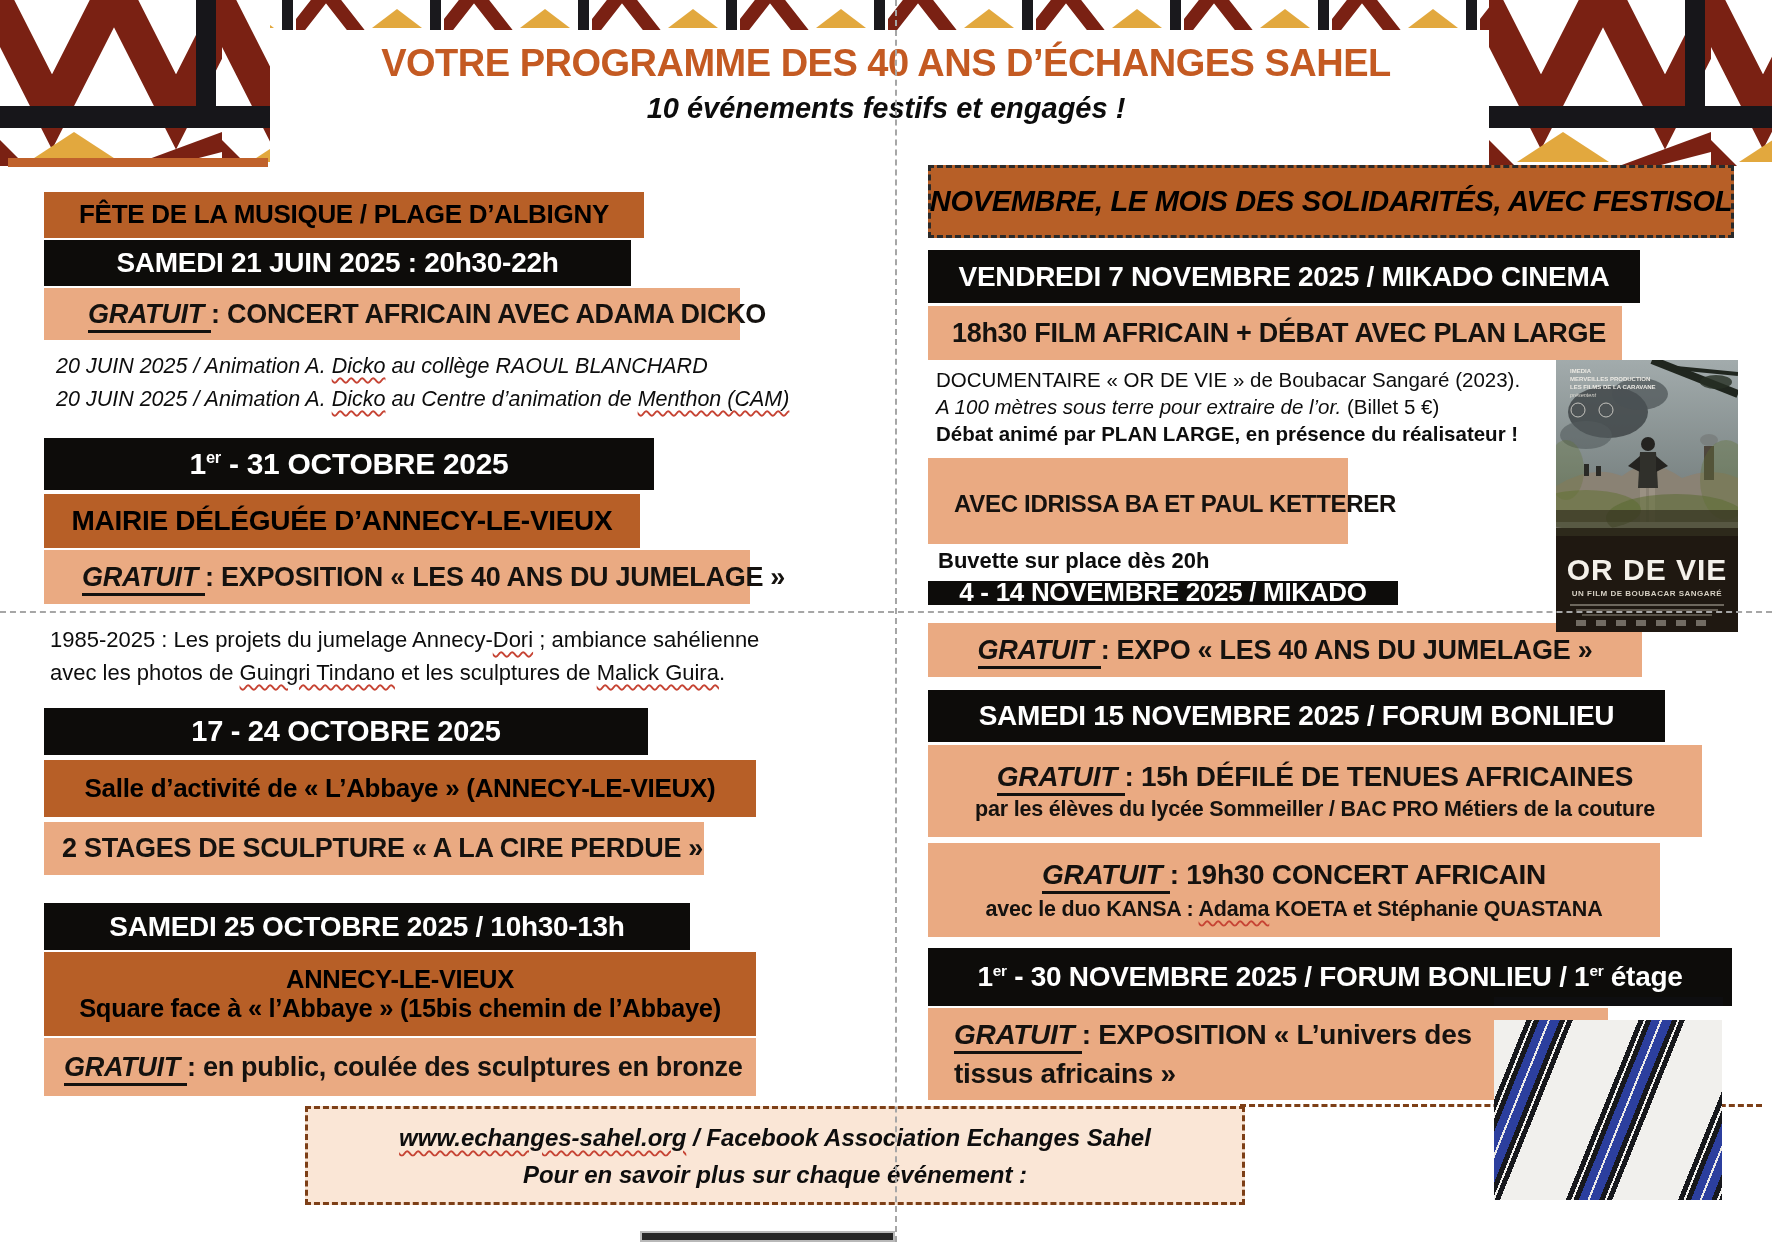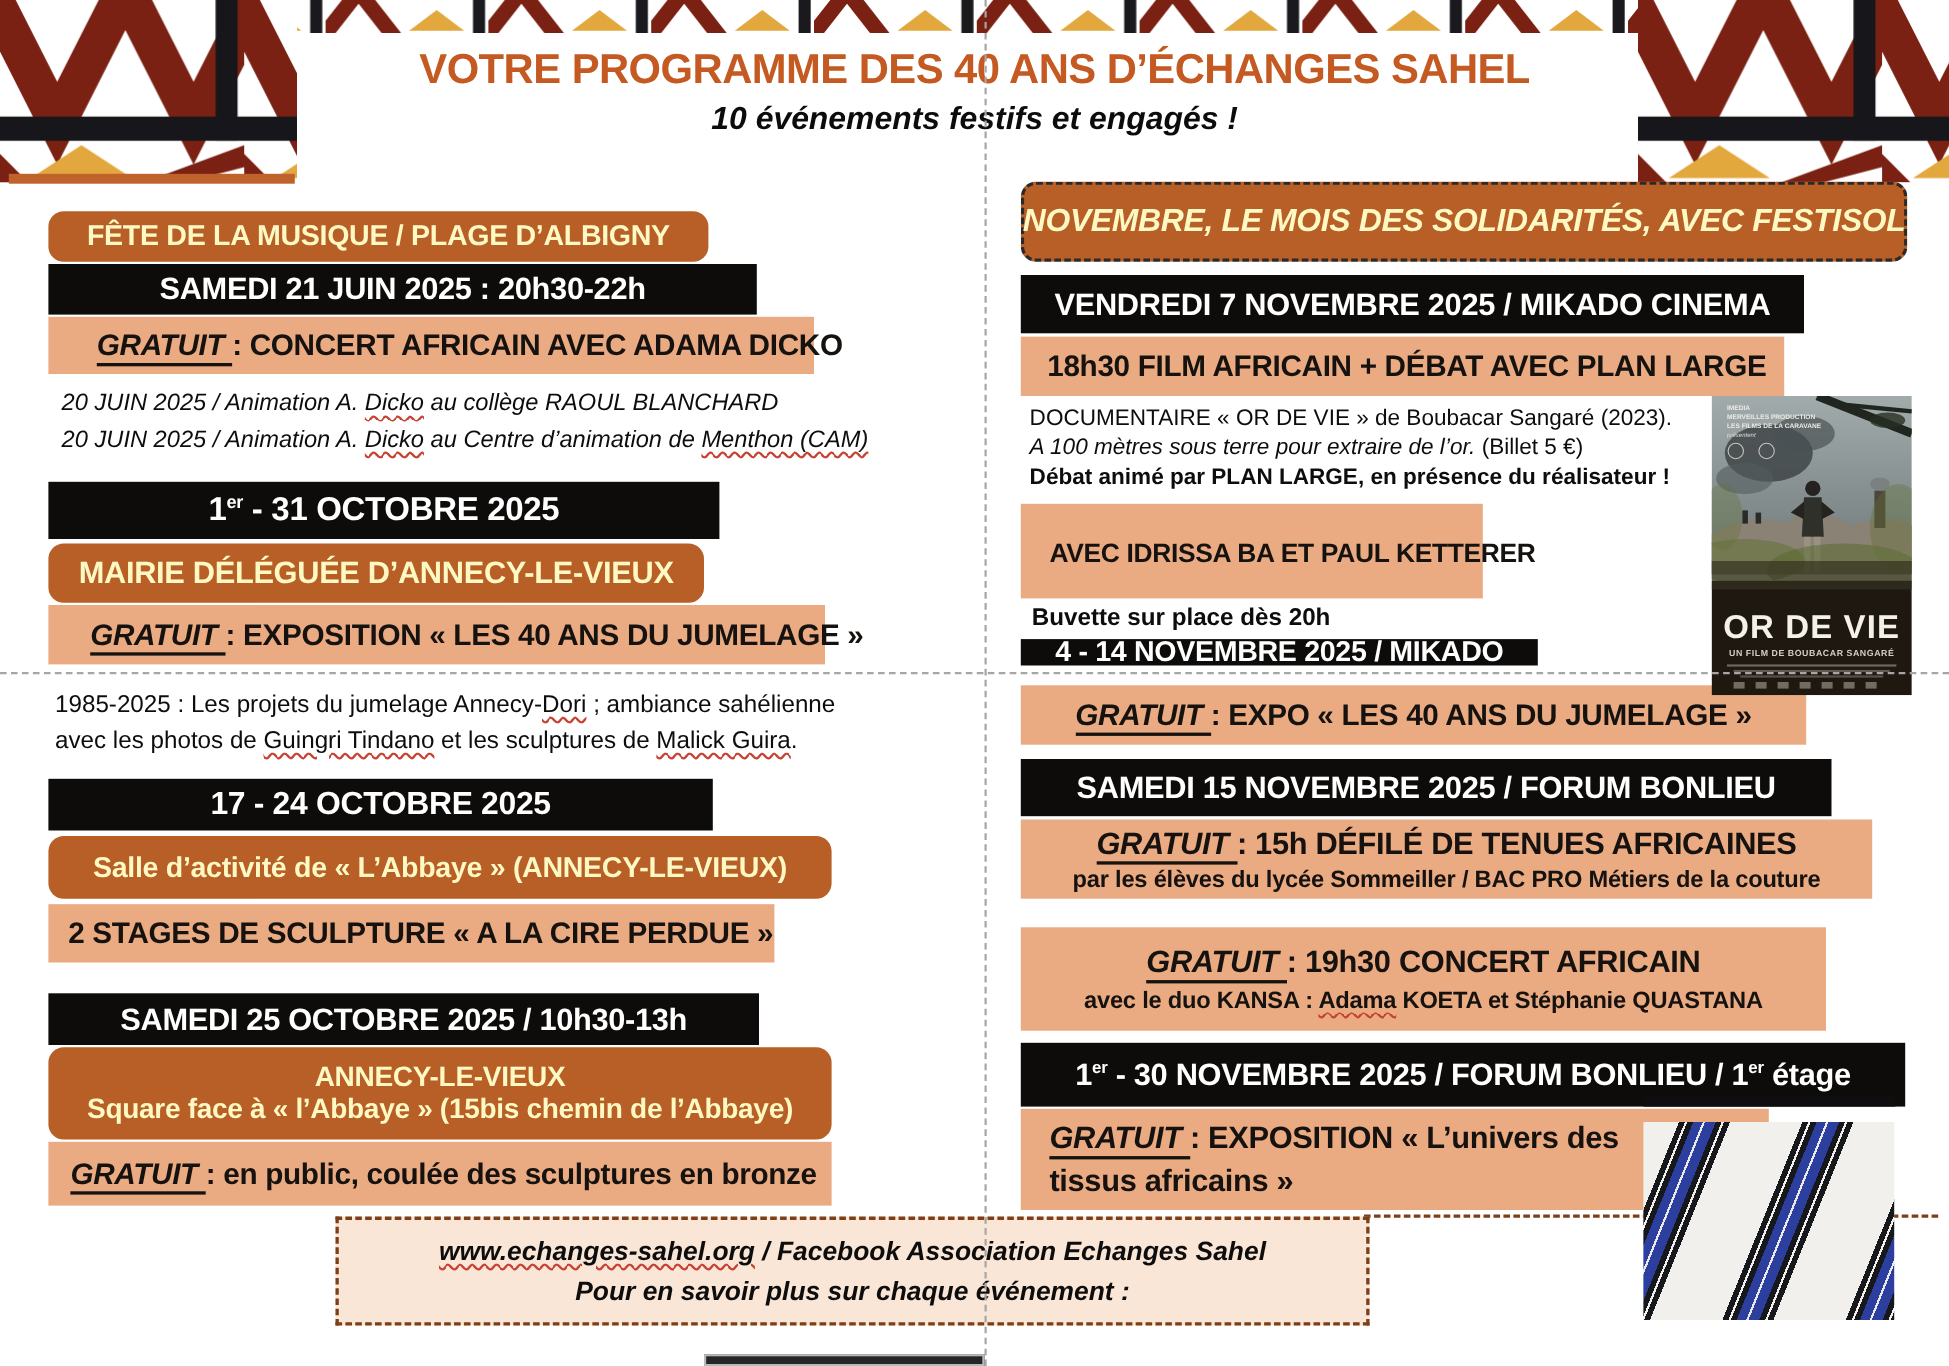--- a/index.html
+++ b/index.html
@@ -10,21 +10,21 @@
     font-family: "Liberation Sans", sans-serif; color: #111; text-decoration: underline;
   }
   .abs { position: absolute; }
   .banner {
     position: absolute; display: flex; align-items: center; justify-content: center;
     line-height: 1.12; letter-spacing: -0.3px; white-space: nowrap;
   }
   .banner.col { flex-direction: column; }
   .banner.left { justify-content: flex-start; }
   .banner.col.left { align-items: flex-start; justify-content: center; }
-  .orange { background: #b75f27; color: #fef9c3; font-weight: 700; border-radius: 14px; }
+  .orange { background: #b75f27; color: #000000; font-weight: 700; }
   .blk    { background: #0d0c0a; color: #fff; font-weight: 700; }
   .peach  { background: #eaaa82; color: #15120f; font-weight: 700; }
   .u  { font-style: italic; font-weight: 700; border-bottom: 3px solid currentColor; padding-bottom: 1px; }
   .sup{ vertical-align: super; font-size: 0.55em; line-height: 0; }
   .sq { text-decoration: underline; text-decoration-style: wavy; text-decoration-color: #c64333; text-decoration-thickness: 1.5px; text-underline-offset: 4px; }
   .it { font-style: italic; }
   .title {
     position: absolute; left: 0; top: 42px; width: 1772px; text-align: center;
     color: #c45a22; font-size: 38px; font-weight: 700; letter-spacing: -0.5px;
   }
@@ -117,21 +117,21 @@
     </defs>
     <rect width="283" height="166" fill="url(#mudblockR)"></rect>
   </svg>
 
   <div class="title">VOTRE PROGRAMME DES 40 ANS D’ÉCHANGES SAHEL</div>
   <div class="subtitle">10 événements festifs et engagés !</div>
 
   <div class="banner orange" style="left:44px;top:192px;width:600px;height:46px;font-size:26px">
     <span>FÊTE DE LA MUSIQUE / PLAGE D’ALBIGNY</span>
   </div>
-  <div class="banner blk" style="left:44px;top:240px;width:644px;height:46px;font-size:28px">
+  <div class="banner blk" style="left:44px;top:240px;width:587px;height:46px;font-size:28px">
     <span>SAMEDI 21 JUIN 2025 : 20h30-22h</span>
   </div>
   <div class="banner peach left" style="left:44px;top:288px;width:696px;height:52px;font-size:27px;padding-left:44px">
     <span><span class="u">GRATUIT </span><span>: CONCERT AFRICAIN AVEC ADAMA DICKO</span></span>
   </div>
   <div class="textblock notes" style="left:56px;top:350px">
     <div class="line"><span>20 JUIN 2025 / Animation A. </span><span class="sq">Dicko</span><span> au collège RAOUL BLANCHARD</span></div>
     <div class="line"><span>20 JUIN 2025 / Animation A. </span><span class="sq">Dicko</span><span> au Centre d’animation de </span><span class="sq">Menthon (CAM)</span></div>
   </div>
 
@@ -193,21 +193,21 @@
   <div class="banner blk" style="left:928px;top:581px;width:470px;height:24px;font-size:26px">
     <span>4 - 14 NOVEMBRE 2025 / MIKADO</span>
   </div>
   <div class="banner peach" style="left:928px;top:623px;width:714px;height:54px;font-size:27px">
     <span><span class="u">GRATUIT </span><span>: EXPO « LES 40 ANS DU JUMELAGE »</span></span>
   </div>
 
   <div class="banner blk" style="left:928px;top:690px;width:737px;height:52px;font-size:28px">
     <span>SAMEDI 15 NOVEMBRE 2025 / FORUM BONLIEU</span>
   </div>
-  <div class="banner peach col" style="left:928px;top:745px;width:774px;height:72px">
+  <div class="banner peach col" style="left:928px;top:745px;width:774px;height:92px">
     <span style="font-size:28px"><span class="u">GRATUIT </span><span>: 15h DÉFILÉ DE TENUES AFRICAINES</span></span>
     <span class="sub2" style="font-size:21.5px;margin-top:5px">par les élèves du lycée Sommeiller / BAC PRO Métiers de la couture</span>
   </div>
   <div class="banner peach col" style="left:928px;top:843px;width:732px;height:94px">
     <span style="font-size:28px"><span class="u">GRATUIT </span><span>: 19h30 CONCERT AFRICAIN</span></span>
     <span class="sub2" style="font-size:21.5px;margin-top:6px"><span>avec le duo KANSA : </span><span class="sq">Adama</span><span> KOETA et Stéphanie QUASTANA</span></span>
   </div>
 
   <div class="banner blk" style="left:928px;top:948px;width:804px;height:58px;font-size:28px">
     <span><span>1</span><span class="sup">er</span><span> - 30 NOVEMBRE 2025 / FORUM BONLIEU / 1</span><span class="sup">er</span><span> étage</span></span>

